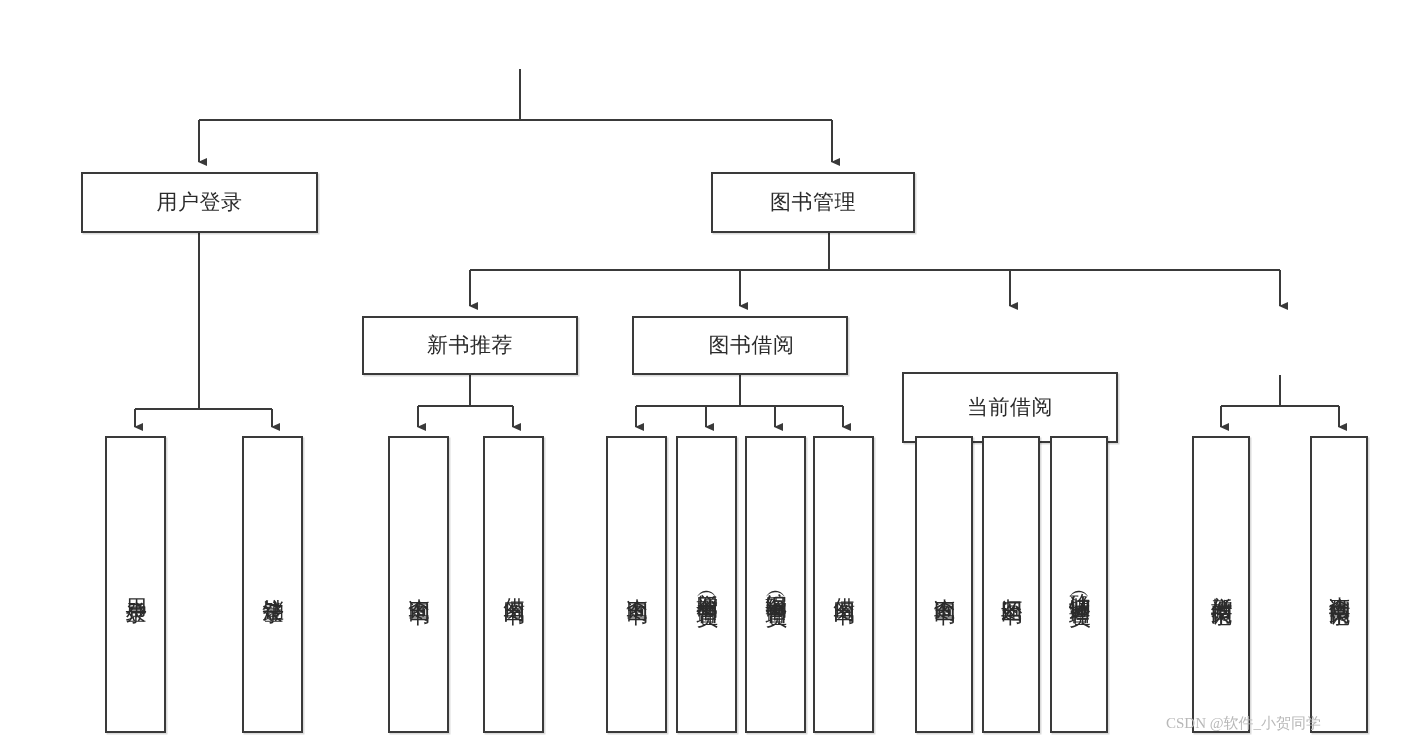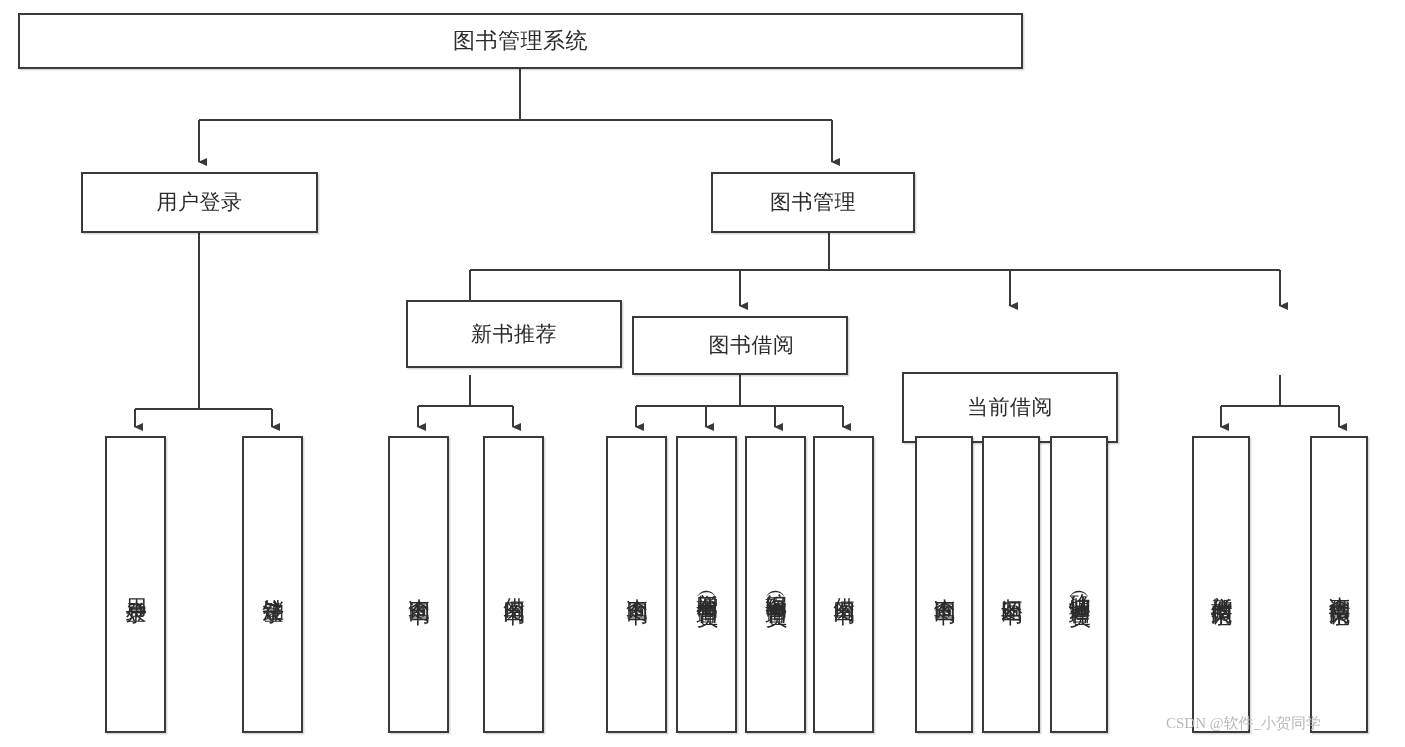--- a/index.html
+++ b/index.html
@@ -119,32 +119,29 @@
       <path d="M 1011,406 L 1011,427" marker-end="url(#arrowhead)"></path>
       <path d="M 1079,406 L 1079,427" marker-end="url(#arrowhead)"></path>
 
       <path d="M 1280,375 L 1280,406"></path>
       <path d="M 1221,406 L 1339,406"></path>
       <path d="M 1221,406 L 1221,427" marker-end="url(#arrowhead)"></path>
       <path d="M 1339,406 L 1339,427" marker-end="url(#arrowhead)"></path>
     </g>
   </svg>
 
-  <div class="node horiz root" style="left:18px; top:13px; width:1005px; height:56px;">
-    <span class="node-label">图书管理系统</span>
-  </div>
 
   <div class="node horiz" style="left:81px; top:172px; width:237px; height:61px;">
     <span class="node-label">用户登录</span>
   </div>
   <div class="node horiz" style="left:711px; top:172px; width:204px; height:61px;">
     <span class="node-label">图书管理</span>
   </div>
 
-  <div class="node horiz" style="left:362px; top:300px; width:216px; height:68px;margin-left:44px;">
+  <div class="node horiz" style="left:362px; top:316px; width:216px; height:59px;">
     <span class="node-label">新书推荐</span>
   </div>
   <div class="node horiz" style="left:632px; top:316px; width:216px; height:59px;padding-left:23px;">
     <span class="node-label">图书借阅</span>
   </div>
   <div class="node horiz" style="left:902px; top:324px; width:216px; height:71px;margin-top:48px;">
     <span class="node-label">当前借阅</span>
   </div>
 
   <div class="node vert" style="left:105px; top:436px; width:61px; height:297px;">

